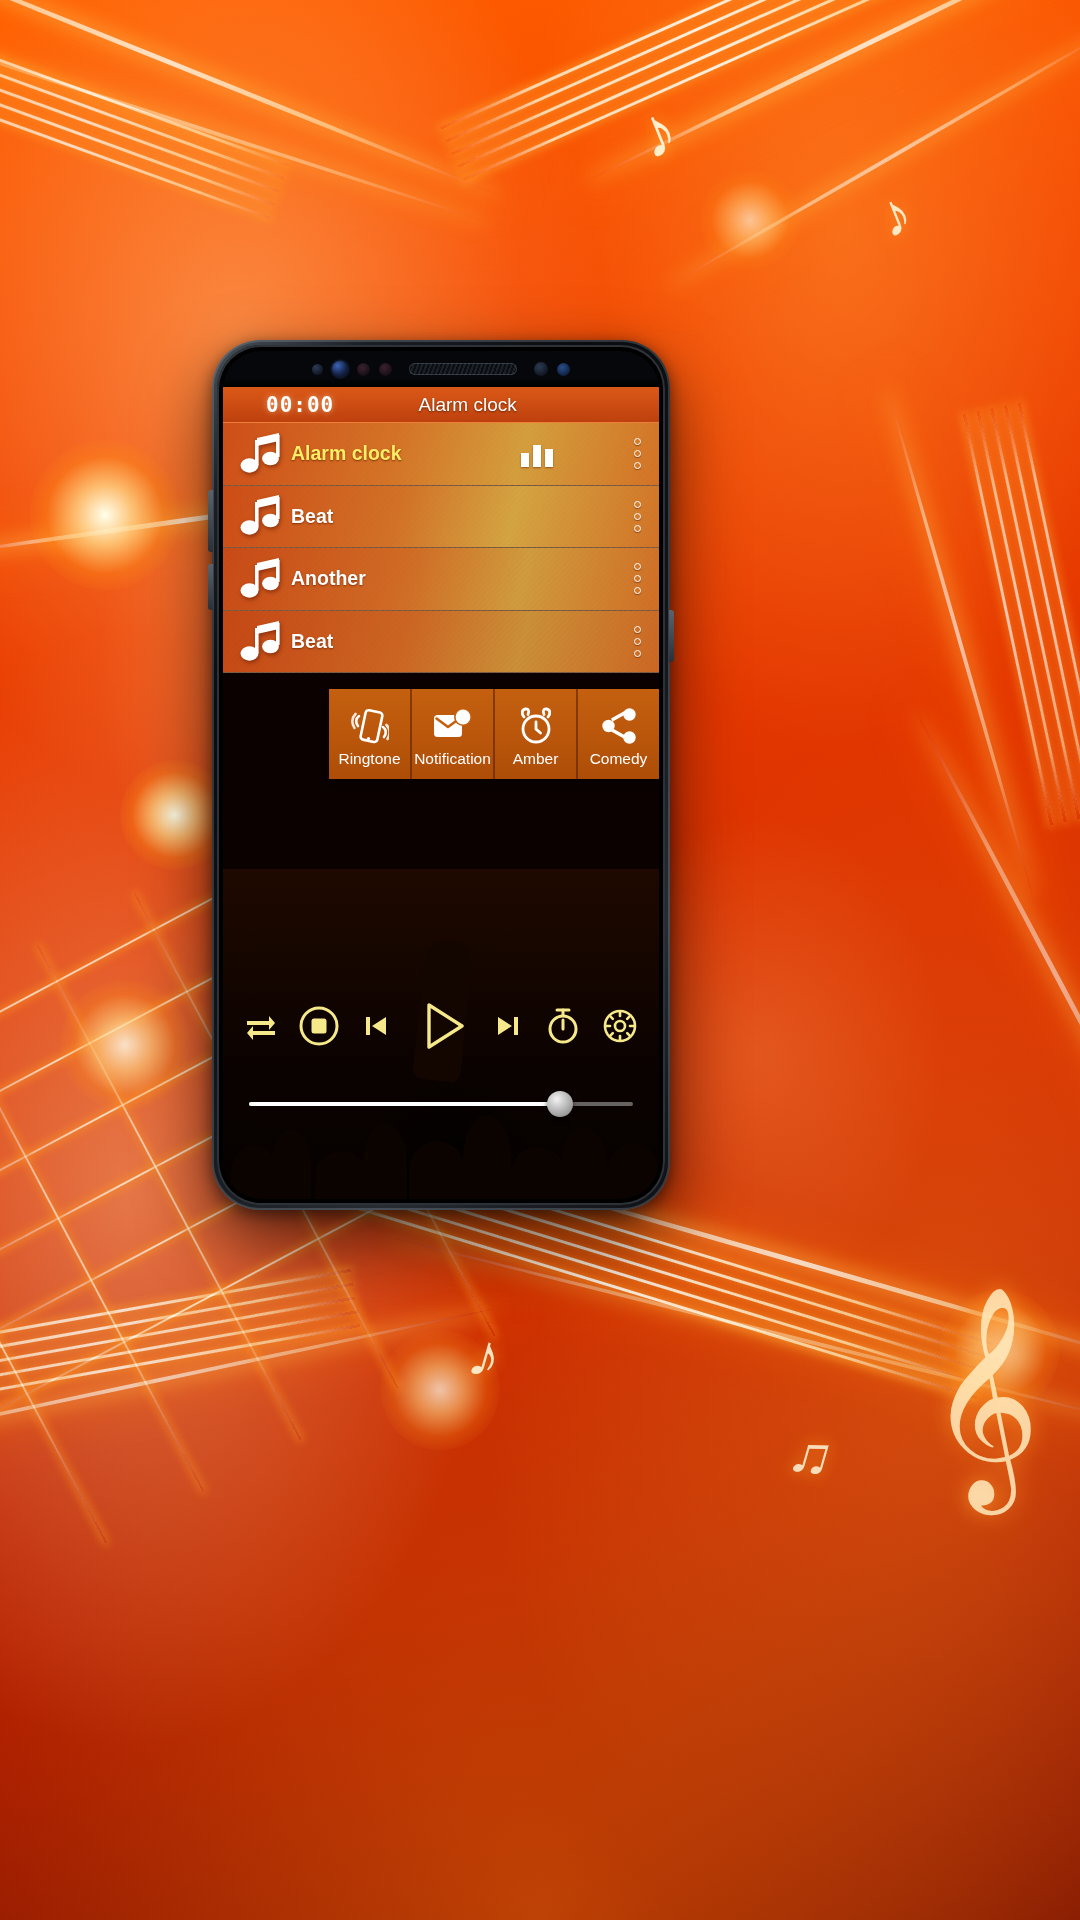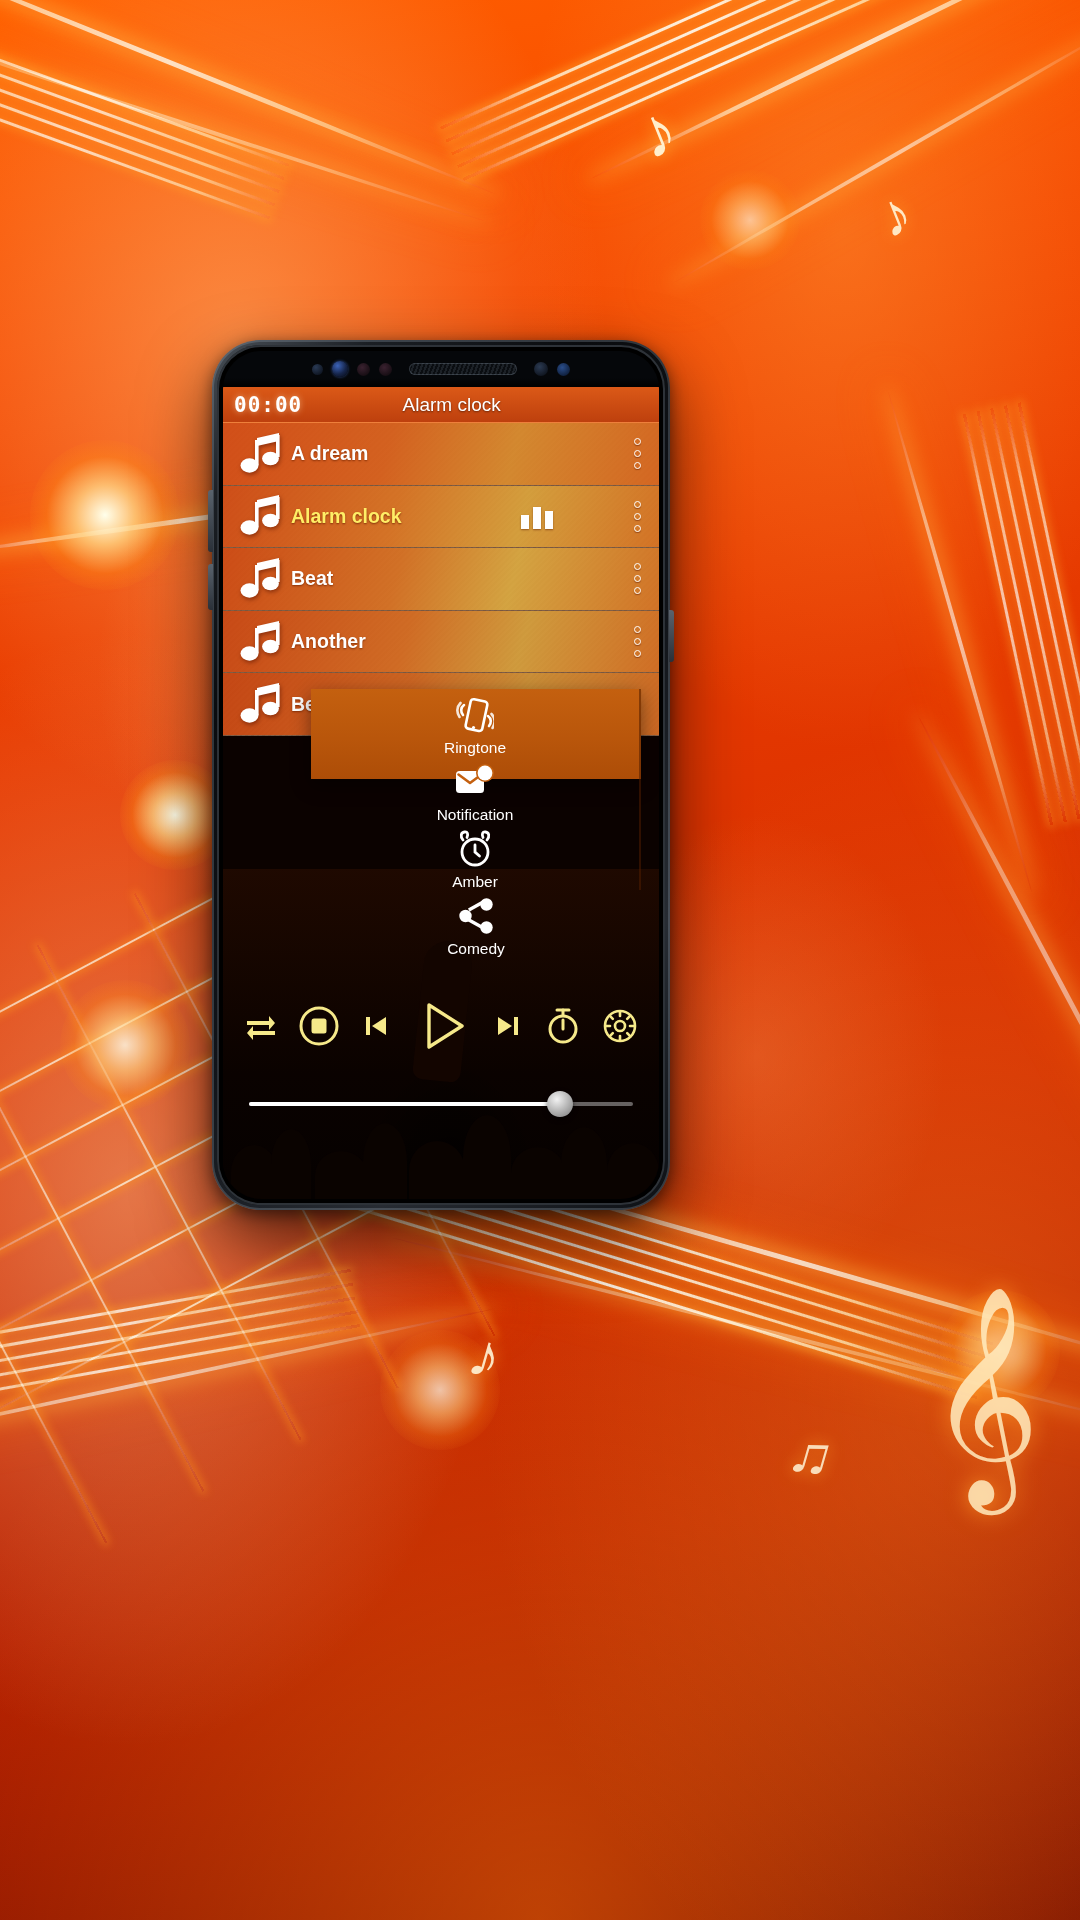--- a/index.html
+++ b/index.html
@@ -179,20 +179,21 @@
     border-bottom: 1px solid rgba(255,160,90,.55);
     z-index: 30;
   }
   #statusbar .clock {
     font-family: "DejaVu Sans Mono", monospace;
     font-size: 21px; font-weight: 700;
     letter-spacing: 1px;
     color: #fff;
     padding-left: 11px;
     text-shadow: 0 0 6px rgba(255,220,170,.6);
+    margin-left: 32px;
   }
   #statusbar .title {
     flex: 1; text-align: center;
     font-size: 19px; color: #fff;
     margin-right: 58px;
     text-shadow: 0 1px 2px rgba(0,0,0,.5);
   }
 
   
   #list {
@@ -255,27 +256,26 @@
   .t3 { background: linear-gradient(105deg, rgba(220,82,24,0.92) 0%, rgba(230,124,42,0.90) 40%, rgba(240,186,74,0.87) 66%, rgba(230,126,42,0.90) 100%); }
   .t4 { background: linear-gradient(105deg, rgba(218,80,24,0.91) 0%, rgba(228,118,40,0.90) 42%, rgba(238,178,70,0.86) 68%, rgba(228,120,40,0.90) 100%); }
   .t5 { background: linear-gradient(105deg, rgba(216,78,22,0.90) 0%, rgba(226,112,38,0.89) 42%, rgba(234,166,64,0.85) 68%, rgba(226,114,38,0.89) 100%); }
   .t6 { background: linear-gradient(105deg, rgba(214,76,22,0.88) 0%, rgba(224,106,34,0.86) 44%, rgba(230,152,58,0.82) 70%, rgba(222,106,34,0.86) 100%); }
   .t7 { background: linear-gradient(105deg, rgba(210,74,20,0.80) 0%, rgba(220,100,32,0.76) 44%, rgba(226,142,54,0.70) 70%, rgba(218,100,32,0.76) 100%); }
   .t8 { background: linear-gradient(105deg, rgba(206,72,20,0.68) 0%, rgba(216,96,30,0.62) 44%, rgba(222,134,50,0.55) 70%, rgba(214,96,30,0.62) 100%); }
 
   
   #popup {
     position: absolute;
-    left: 88px; top: 338px;
+    left: 106px; top: 338px;
     width: 330px; height: 90px;
     background: linear-gradient(180deg, #c4600f 0%, #b9560b 55%, #ad4d07 100%);
     display: flex;
     z-index: 60;
     box-shadow: 0 6px 18px rgba(0,0,0,.45);
-    flex-direction: column;
   }
   #popup .mi {
     flex: 1;
     display: flex; flex-direction: column;
     align-items: center; justify-content: center;
     gap: 2px;
     border-right: 2px solid rgba(80,30,0,.55);
     padding-top: 4px;
   }
   #popup .mi:last-child { border-right: none; }
@@ -416,38 +416,20 @@
         <span class="dot r1"></span>
         <span class="dot r2"></span>
       </div>
 
       <div id="statusbar">
         <div class="clock">00:00</div>
         <div class="title">Alarm clock</div>
       </div>
 
       <div id="list">
-          <div class="row">
-            <div class="rowbg t0"></div>
-            <div class="note">
-              <svg width="46" height="46" viewBox="0 0 46 46" fill="#ffffff">
-  <path d="M18 7 L40 2 L40 10 L18 15 Z"></path>
-  <rect x="16" y="9" width="3.6" height="25"></rect>
-  <rect x="37" y="4" width="3.6" height="22"></rect>
-  <ellipse cx="10.5" cy="34.5" rx="9" ry="7.2"></ellipse>
-  <ellipse cx="31.5" cy="27.5" rx="8.4" ry="6.8"></ellipse>
-</svg>
-            </div>
-            <div class="label">A dream</div>
-            <div class="dots">
-              <b></b>
-              <b></b>
-              <b></b>
-            </div>
-          </div>
           <div class="row selected">
             <div class="rowbg t2"></div>
             <div class="note">
               <svg width="46" height="46" viewBox="0 0 46 46" fill="#ffffff">
   <path d="M18 7 L40 2 L40 10 L18 15 Z"></path>
   <rect x="16" y="9" width="3.6" height="25"></rect>
   <rect x="37" y="4" width="3.6" height="22"></rect>
   <ellipse cx="10.5" cy="34.5" rx="9" ry="7.2"></ellipse>
   <ellipse cx="31.5" cy="27.5" rx="8.4" ry="6.8"></ellipse>
 </svg>

